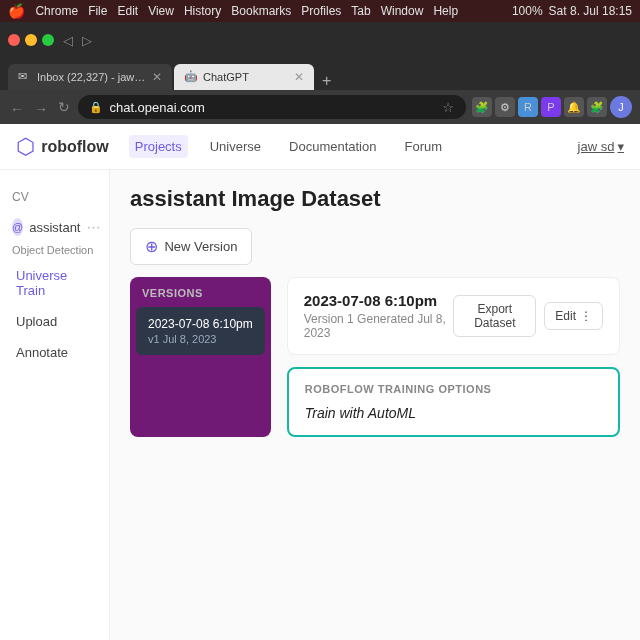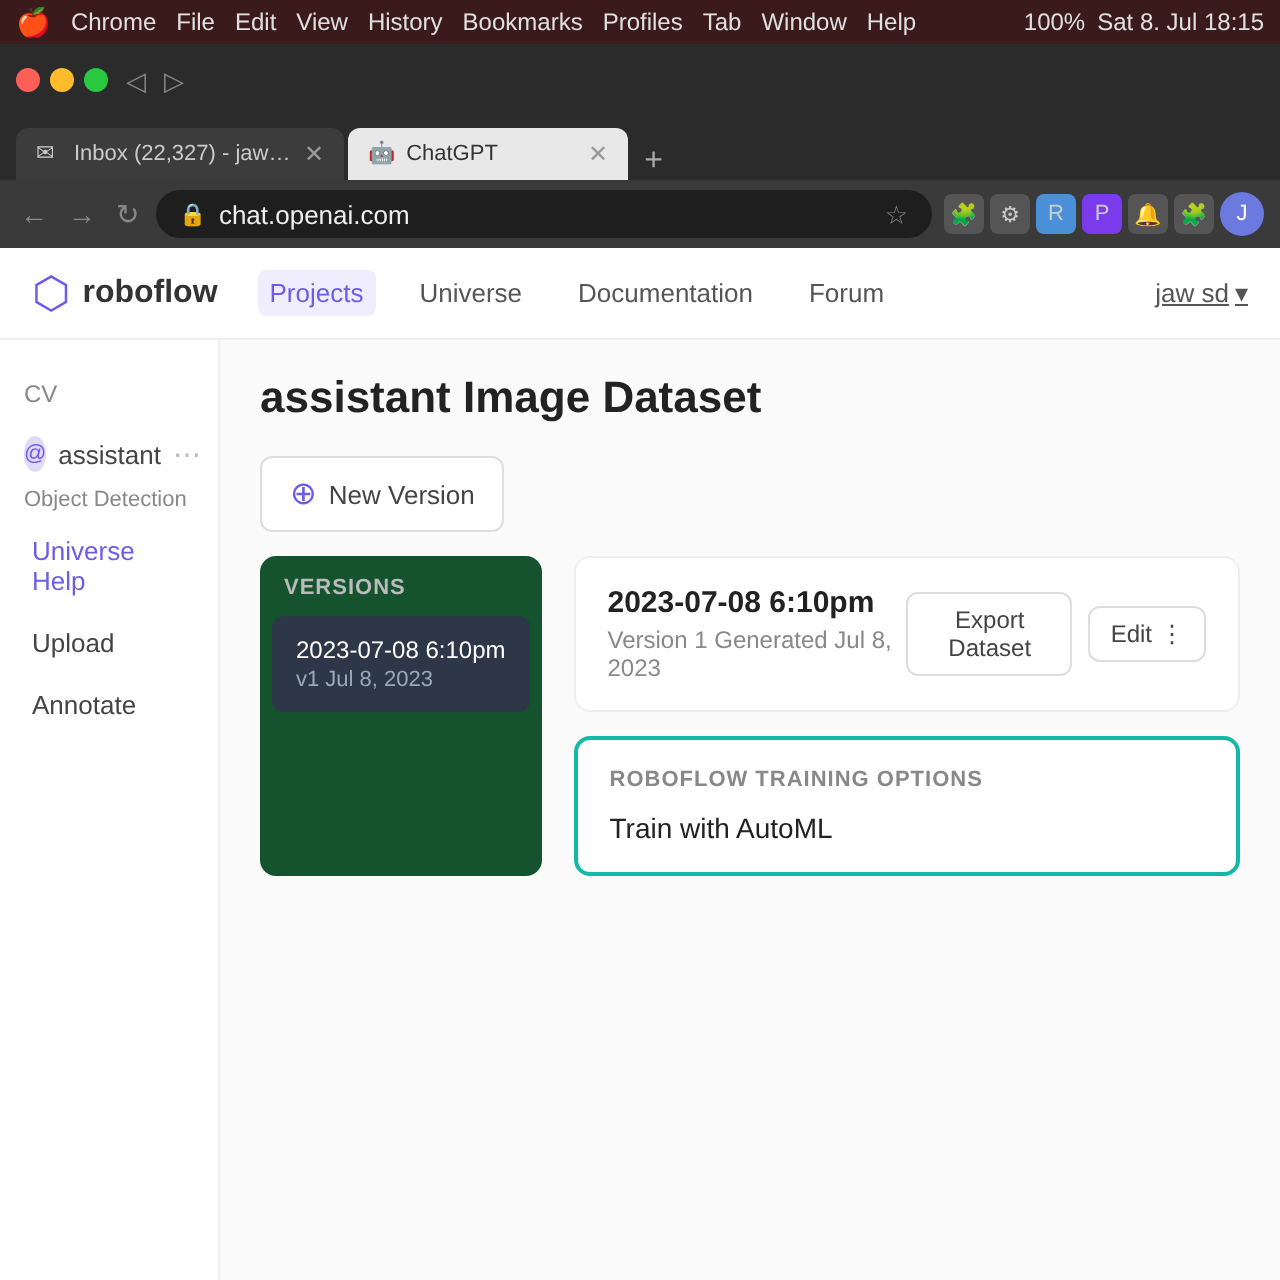--- a/index.html
+++ b/index.html
@@ -121,21 +121,21 @@
     .assistant-icon { width: 18px; height: 18px; border-radius: 50%; background: #e0daf8; display: flex; align-items: center; justify-content: center; font-size: 11px; color: #6c5ce7; }
     .sidebar-sub { font-size: 11px; color: #888; padding: 2px 12px 4px; }
     .sidebar-dots { color: #bbb; font-size: 14px; }
 
     
     .rf-content { flex: 1; padding: 16px 20px; overflow: auto; background: #fafafa; }
     .dataset-title { font-size: 22px; font-weight: 600; color: #222; margin-bottom: 16px; }
 
     .versions-layout { display: flex; gap: 16px; }
     .versions-panel {
-      background: #14532d; border-radius: 8px; min-width: 130px; padding: 10px 0;
+      background: #701a75; border-radius: 8px; min-width: 130px; padding: 10px 0;
     }
     .versions-panel-header { color: #bbb; font-size: 11px; font-weight: 600; padding: 0 12px 8px; letter-spacing: 0.5px; }
     .version-item {
       padding: 10px 12px; background: #2d3748; margin: 0 6px; border-radius: 6px; cursor: pointer;
     }
     .version-item-date { color: #fff; font-size: 12px; font-weight: 500; }
     .version-item-sub { color: #9ab; font-size: 11px; margin-top: 2px; }
 
     .new-version-btn {
       display: flex; align-items: center; gap: 6px;
@@ -158,21 +158,21 @@
       padding: 6px 12px; font-size: 12px; color: #444; cursor: pointer;
     }
     .edit-btn {
       background: #fff; border: 1px solid #ddd; border-radius: 6px;
       padding: 6px 10px; font-size: 12px; color: #444; cursor: pointer;
       display: flex; align-items: center; gap: 4px;
     }
 
     .training-section { background: #fff; border: 2px solid #14b8a6; border-radius: 8px; padding: 14px 16px; }
     .training-title { font-size: 11px; color: #888; font-weight: 600; letter-spacing: 0.5px; margin-bottom: 10px; }
-    .train-automl { font-size: 14px; color: #222; font-weight: 500; }
+    .train-automl { font-size: 14px; color: #222; font-weight: 500; font-style: italic; }
   </style>
 </head>
 <body>
 
 <div class="mac-bar">
   <div class="mac-bar-left">
     <span class="apple-icon">🍎</span>
     <span>Chrome</span>
     <span>File</span>
     <span>Edit</span>
@@ -266,21 +266,21 @@
     <div class="rf-sidebar">
       <div class="sidebar-cv">CV</div>
       <div class="sidebar-assistant">
         <div class="assistant-icon">@</div>
         <span>assistant</span>
         <span style="margin-left:auto;" class="sidebar-dots">⋯</span>
       </div>
       <div class="sidebar-sub">Object Detection</div>
 
       <div class="sidebar-item active">
-        <span>Universe Help</span>
+        <span>Universe Train</span>
       </div>
       <div class="sidebar-item">
         <span>Upload</span>
       </div>
       <div class="sidebar-item">
         <span>Annotate</span>
       </div>
     </div>
 
     <div class="rf-content">

